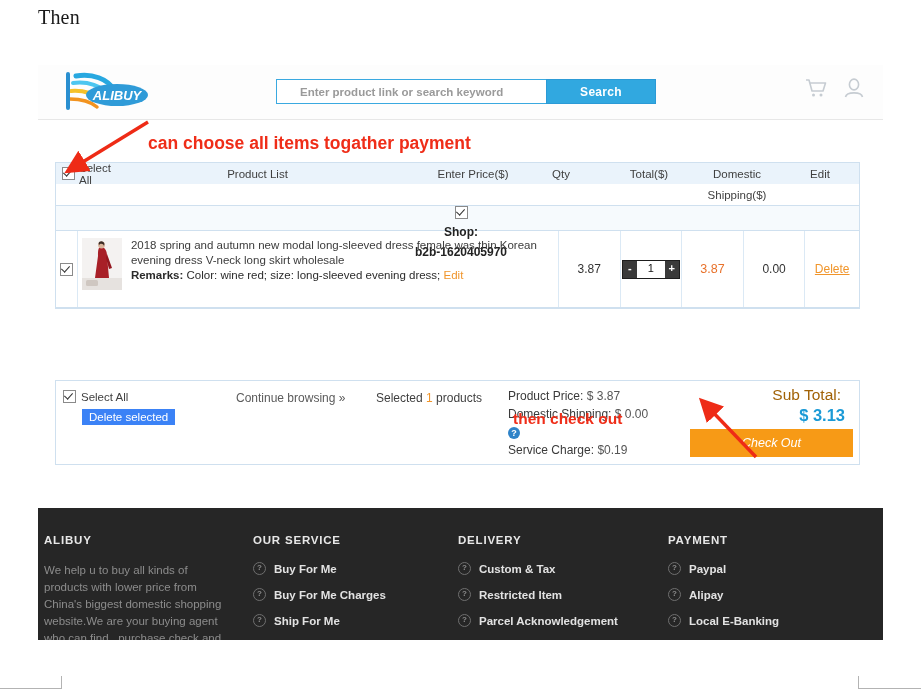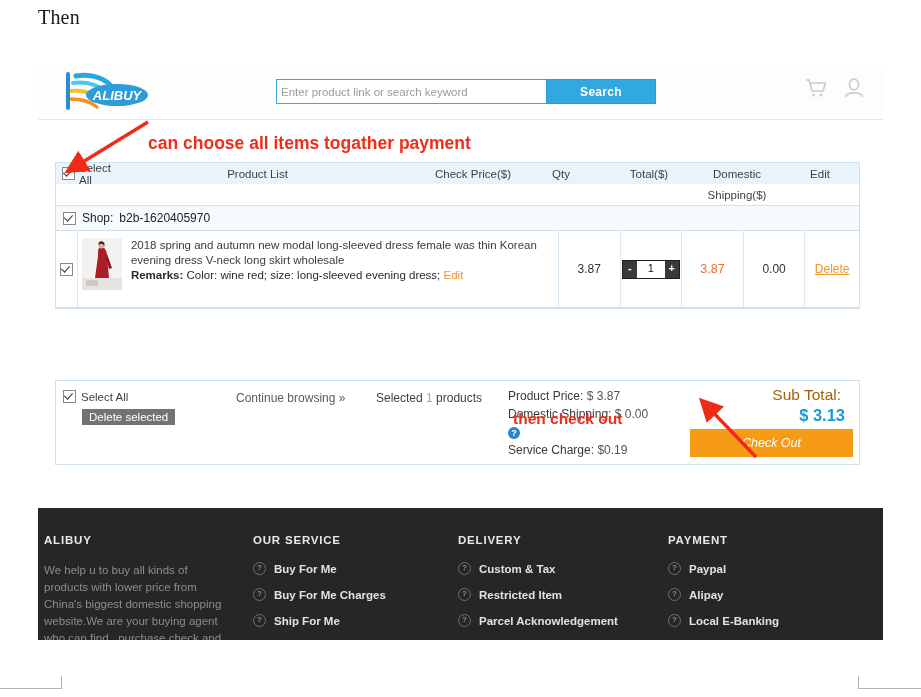--- a/index.html
+++ b/index.html
@@ -60,25 +60,26 @@
     display: flex;
     height: 25px;
   }
   .search-input {
     width: 270px;
     height: 25px;
     box-sizing: border-box;
     border: 1px solid #3aa9e0;
     border-right: none;
     background: #fff;
-    padding: 0 4px;
+    padding: 0 23px;
     font-family: "Liberation Sans", sans-serif;
     font-size: 11.5px;
     color: #444;
     outline: none;
+    font-weight: bold;
   }
   .search-input::placeholder { color: #9a9a9a; }
   .search-btn {
     width: 110px;
     height: 25px;
     box-sizing: border-box;
     border: 1px solid #2b9ad6;
     background: #31a8e0;
     color: #ffffff;
     font-family: "Liberation Sans", sans-serif;
@@ -141,22 +142,23 @@
 
   .shop-row {
     height: 24px;
     display: flex;
     align-items: center;
     gap: 6px;
     padding-left: 7px;
     background: #f6fafd;
     border-bottom: 1px solid #cfe0ef;
     font-size: 12px;
-    font-weight: normal;
+    font-weight: bold;
     color: #222;
+    flex-direction: column;
   }
 
   .item-row {
     display: flex;
     align-items: stretch;
     min-height: 76px;
     border-bottom: 1px solid #cfe0ef;
   }
   .cellbox {
     border-left: 1px solid #dbe9f5;
@@ -239,21 +241,21 @@
     box-sizing: border-box;
     background: #fff;
   }
   .sum-selectall {
     position: absolute; left: 7px; top: 9px;
     display: flex; align-items: center; gap: 5px;
     font-size: 11.5px; color: #3f3f3f;
   }
   .del-selected {
     position: absolute; left: 26px; top: 28px;
-    background: #737373;
+    background: #3b82f6;
     color: #ffffff;
     font-size: 11.5px;
     padding: 2px 7px;
     cursor: pointer;
   }
   .continue-browsing {
     position: absolute; left: 180px; top: 10px;
     font-size: 12px; color: #5b5b5b; cursor: pointer;
   }
   .selected-count {
@@ -411,21 +413,21 @@
 
   <div class="cart">
 
     <div class="cart-head">
       <div class="hrow">
         <div class="col-chk">
           <span class="cbx"></span>
           <span>Select All</span>
         </div>
         <div class="col-prod">Product List</div>
-        <div class="col-unit">Check Price($)</div>
+        <div class="col-unit">Enter Price($)</div>
         <div class="col-qty">Qty</div>
         <div class="col-total">Total($)</div>
         <div class="col-dom">Domestic</div>
         <div class="col-edit">Edit</div>
       </div>
       <div class="hrow hrow2">
         <div class="col-chk"></div>
         <div class="col-prod"></div>
         <div class="col-unit"></div>
         <div class="col-qty"></div>

